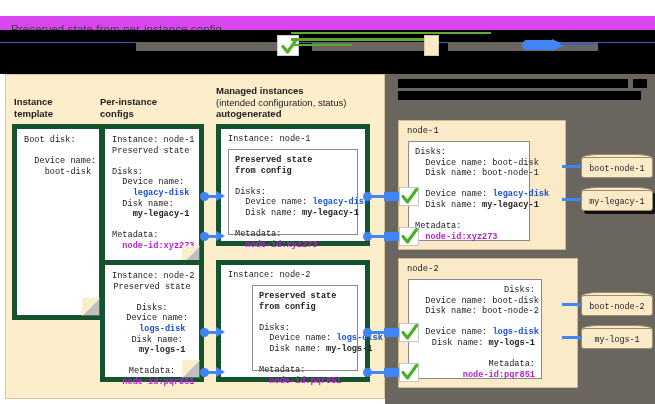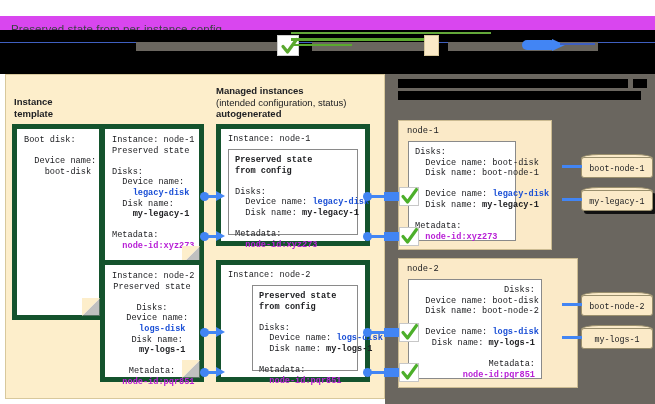--- a/index.html
+++ b/index.html
@@ -208,20 +208,24 @@
       <div class="redact r1"></div>
       <div class="redact r2"></div>
       <div class="redact r3"></div>
     </div>
 
     <div class="colhead" style="left:14px;top:22px;">
       <div>Instance</div>
       <div>template</div>
     </div>
 
+    <div class="colhead" style="left:100px;top:22px;">
+      <div>Per-instance</div>
+      <div>configs</div>
+    </div>
 
     <div class="colhead" style="left:216px;top:11px;">
       <div>Managed instances</div>
       <div class="sub">(intended configuration, status)</div>
       <div>autogenerated</div>
     </div>
 
     <div class="note" style="left:12px;top:50px;width:92px;height:196px;">
       <div class="pad"><span>Boot disk:</span>
 <span> </span>
@@ -292,21 +296,21 @@
 <span> </span>
 <span>Disks:</span>
 <span>  </span><span>Device name:</span><span> </span><span class="blue">logs-disk</span>
 <span>  </span><span>Disk name:</span><span> </span><span class="b">my-logs-1</span>
 <span> </span>
 <span>Metadata:</span>
 <span>  </span><span class="purple">node-id:pqr851</span></div>
       </div>
     </div>
 
-    <div class="nodecard" style="left:398px;top:46px;width:154px;height:130px;">
+    <div class="nodecard" style="left:398px;top:46px;width:168px;height:130px;">
       <div class="title">node-1</div>
       <div class="nodeinner">
         <div class="pad"><span>Disks:</span>
 <span>  </span><span>Device name: boot-disk</span>
 <span>  </span><span>Disk name: boot-node-1</span>
 <span> </span>
 <span>  </span><span>Device name:</span><span> </span><span class="blue">legacy-disk</span>
 <span>  </span><span>Disk name:</span><span> </span><span class="b">my-legacy-1</span>
 <span> </span>
 <span>Metadata:</span>

